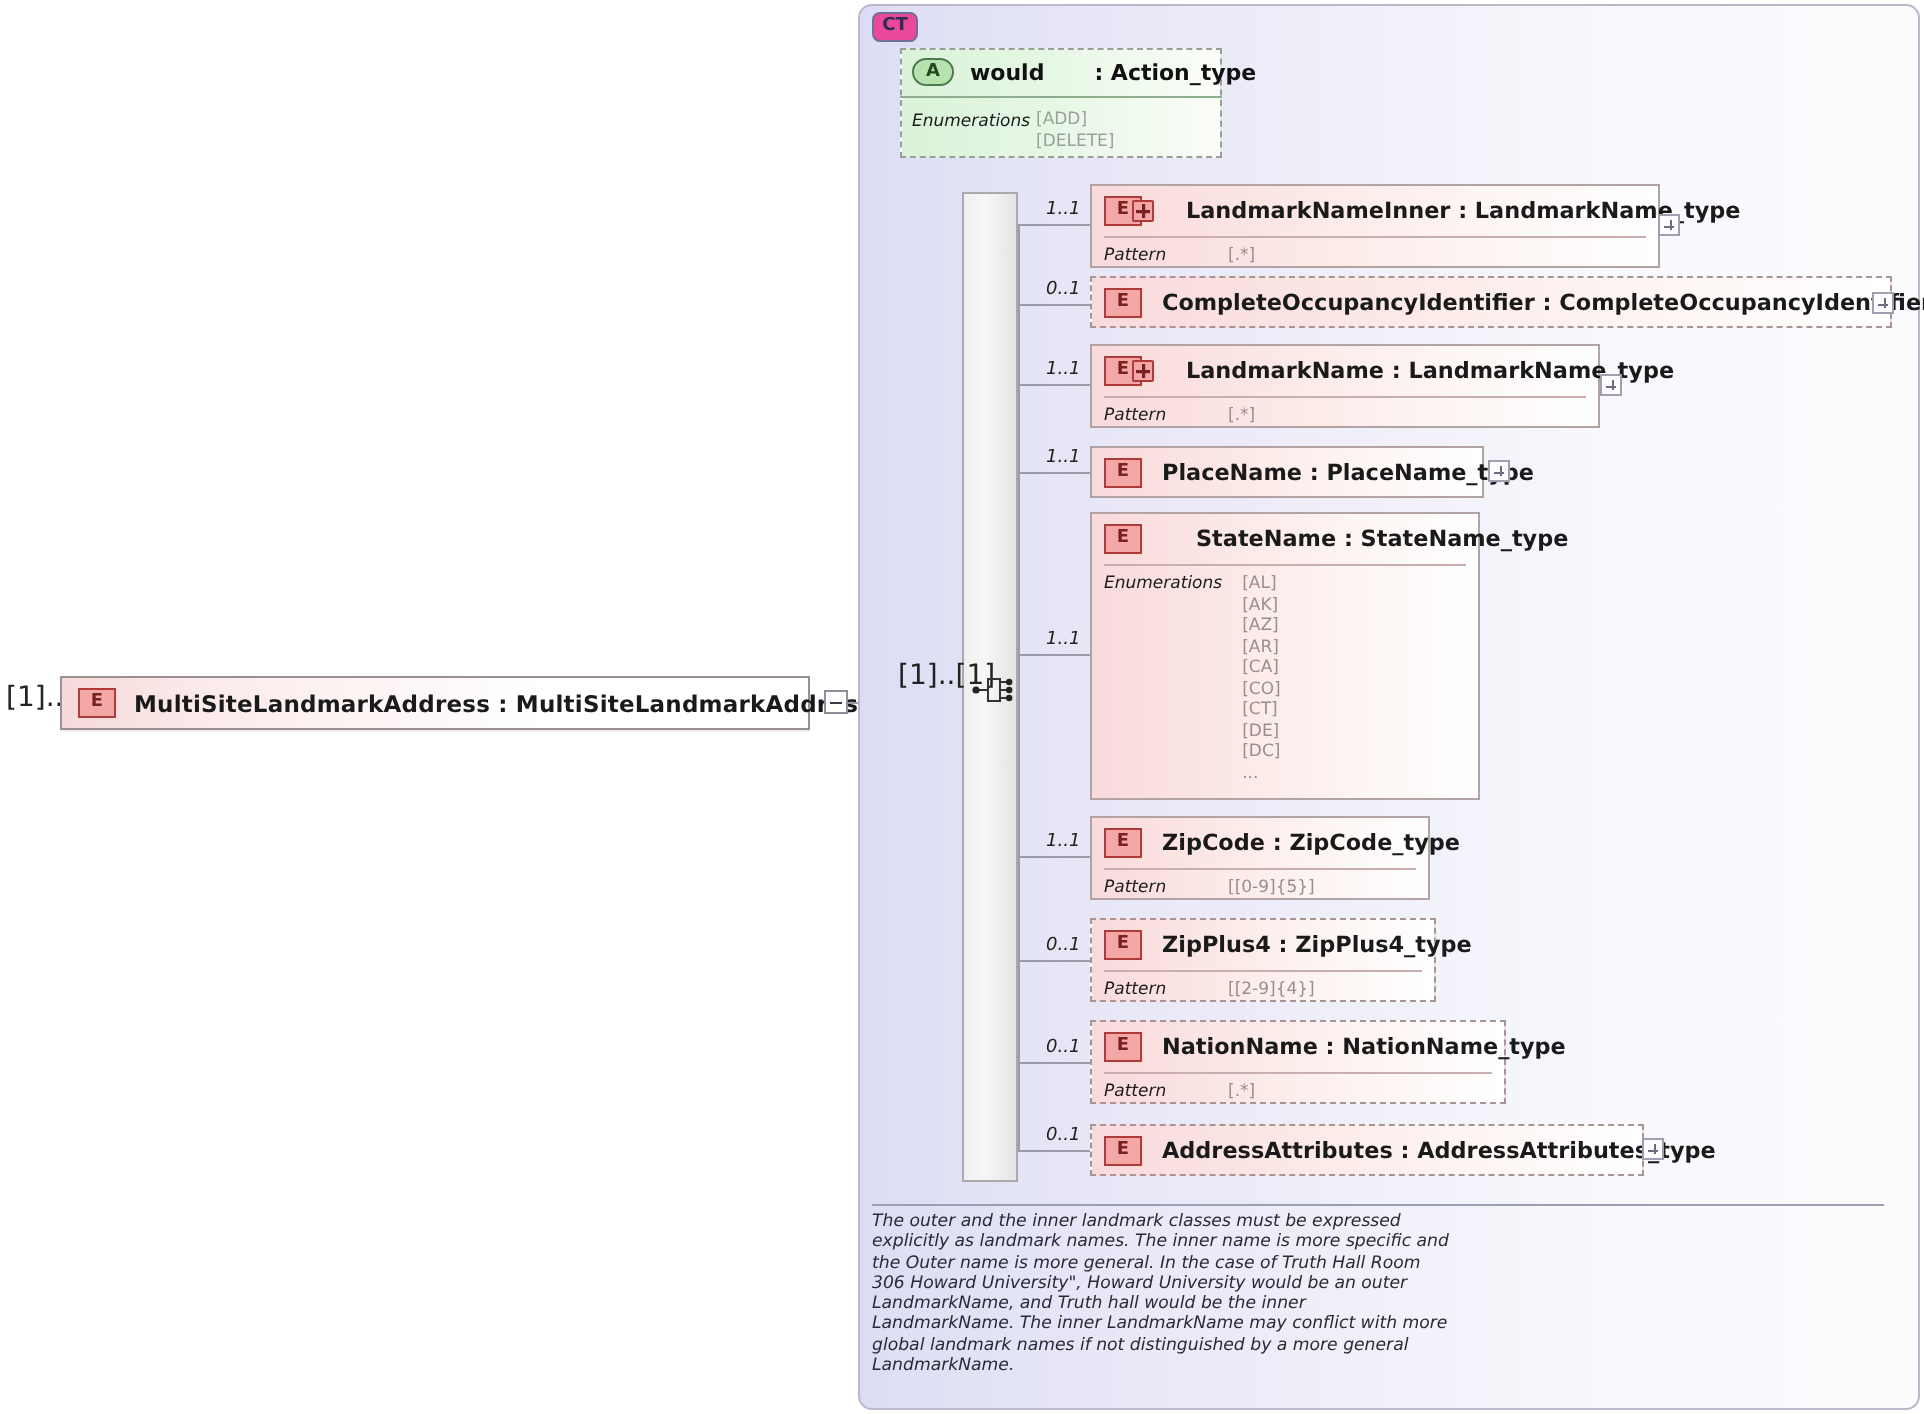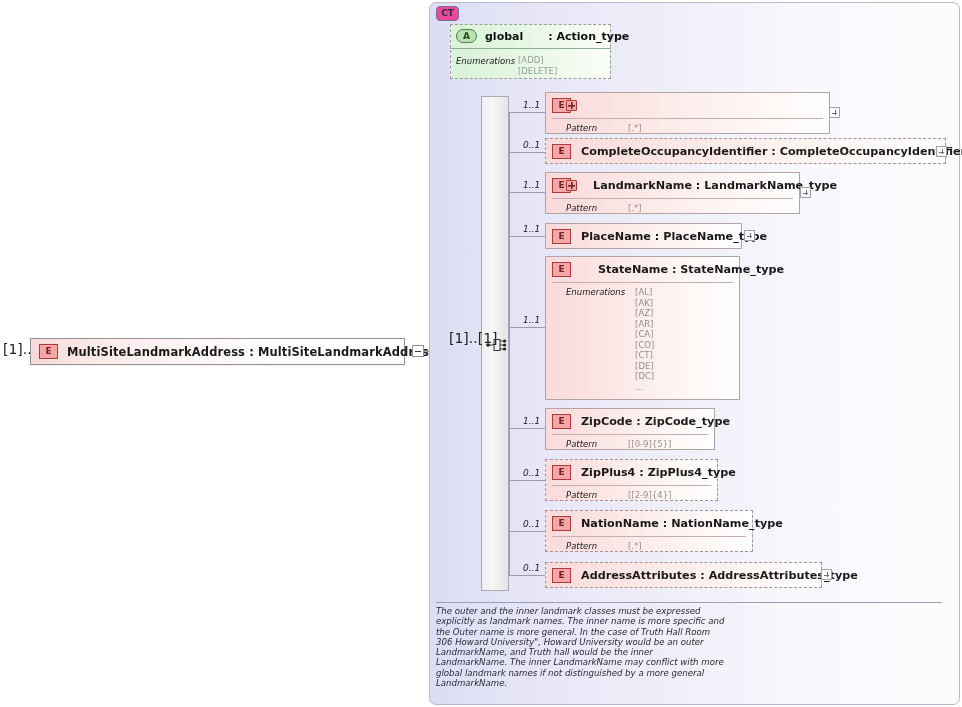--- a/index.html
+++ b/index.html
@@ -89,21 +89,21 @@
   
   .row{box-sizing:border-box;}
   .row-solid{border:1px solid #b4a3a5;}
   .row-dashed{border:1px dashed #a79496;}
   .row-fill{
     background:linear-gradient(to right,#f9dada 0%,#fbe6e4 30%,#fdf4f2 65%,#ffffff 100%);
   }
   .row-head{display:flex;align-items:center;height:25px;padding-left:6px;gap:8px;}
   .row-head .node-label{font-size:11.2px;}
   .row-rule{height:1px;background:#c8aeae;margin:0 6px;}
-  .facet{display:flex;padding:4px 0 0 20px;gap:10px;}
+  .facet{display:flex;padding:4px 0 0 6px;gap:10px;}
   .facet-k{font-size:8.5px;font-style:italic;color:#1b1b1b;min-width:52px;}
   .facet-v{font-size:8.5px;color:#9a8e8e;line-height:10.5px;white-space:pre;}
 
   .mult{position:absolute;font-size:9px;font-style:italic;color:#222;}
   .plusbox{position:absolute;width:11px;height:11px;border:1px solid #9f9fb0;
     background:#fdfdff;box-sizing:border-box;}
   .plusbox::before{content:"";position:absolute;left:2px;top:4.5px;width:5px;height:1px;background:#6c6c80;}
   .plusbox::after{content:"";position:absolute;left:4.5px;top:2px;width:1px;height:5px;background:#6c6c80;}
 
   
@@ -129,21 +129,21 @@
 
 <div class="abs" id="ct-panel"></div>
 
 <div class="abs" id="ct-title-row">
   <div class="ct-badge">CT</div>
 </div>
 
 <div class="abs" id="attr-box"></div>
 <div class="abs" id="attr-head">
   <div class="a-badge">A</div>
-  <div id="attr-name">global</div>
+  <div id="attr-name">would</div>
   <div id="attr-type">: Action_type</div>
 </div>
 <div class="abs" id="attr-rule"></div>
 <div class="abs" id="attr-enum-label">Enumerations</div>
 <div class="abs" id="attr-enum-vals" style="white-space:pre">[ADD]
 [DELETE]</div>
 
 <div class="abs" id="seq-bar"></div>
 <div class="abs card-mult" style="left:449px;top:330px">[1]..[1]</div>
 <svg class="abs" id="seq-icon" viewBox="0 0 22 22">
@@ -157,20 +157,21 @@
   <circle cx="18.6" cy="11" r="1.6" fill="#222"></circle>
   <circle cx="18.6" cy="15" r="1.6" fill="#222"></circle>
 </svg>
 
 <div id="rows-host">
     <div class="mult" style="left: 523px; top: 100px;">1..1</div>
     <div class="abs wire" style="position: absolute; left: 509px; top: 112px; width: 36px; height: 1px; background: rgb(154, 154, 168);"></div>
     <div class="abs row row-fill row-solid" style="position: absolute; left: 545px; top: 92px; width: 285px; height: 42px;">
       <div class="row-head">
         <div class="e-badge plus">E</div>
+        <div class="node-label" style="margin-left: 14px;">LandmarkNameInner : LandmarkName_type</div>
       </div>
       <div class="row-rule"></div>
       <div class="facet">
         <div class="facet-k">Pattern</div>
         <div class="facet-v">[.*]</div>
       </div>
     </div>
     <div class="plusbox" style="left: 829px; top: 107px;"></div>
     <div class="mult" style="left: 523px; top: 140px;">0..1</div>
     <div class="abs wire" style="position: absolute; left: 509px; top: 152px; width: 36px; height: 1px; background: rgb(154, 154, 168);"></div>

